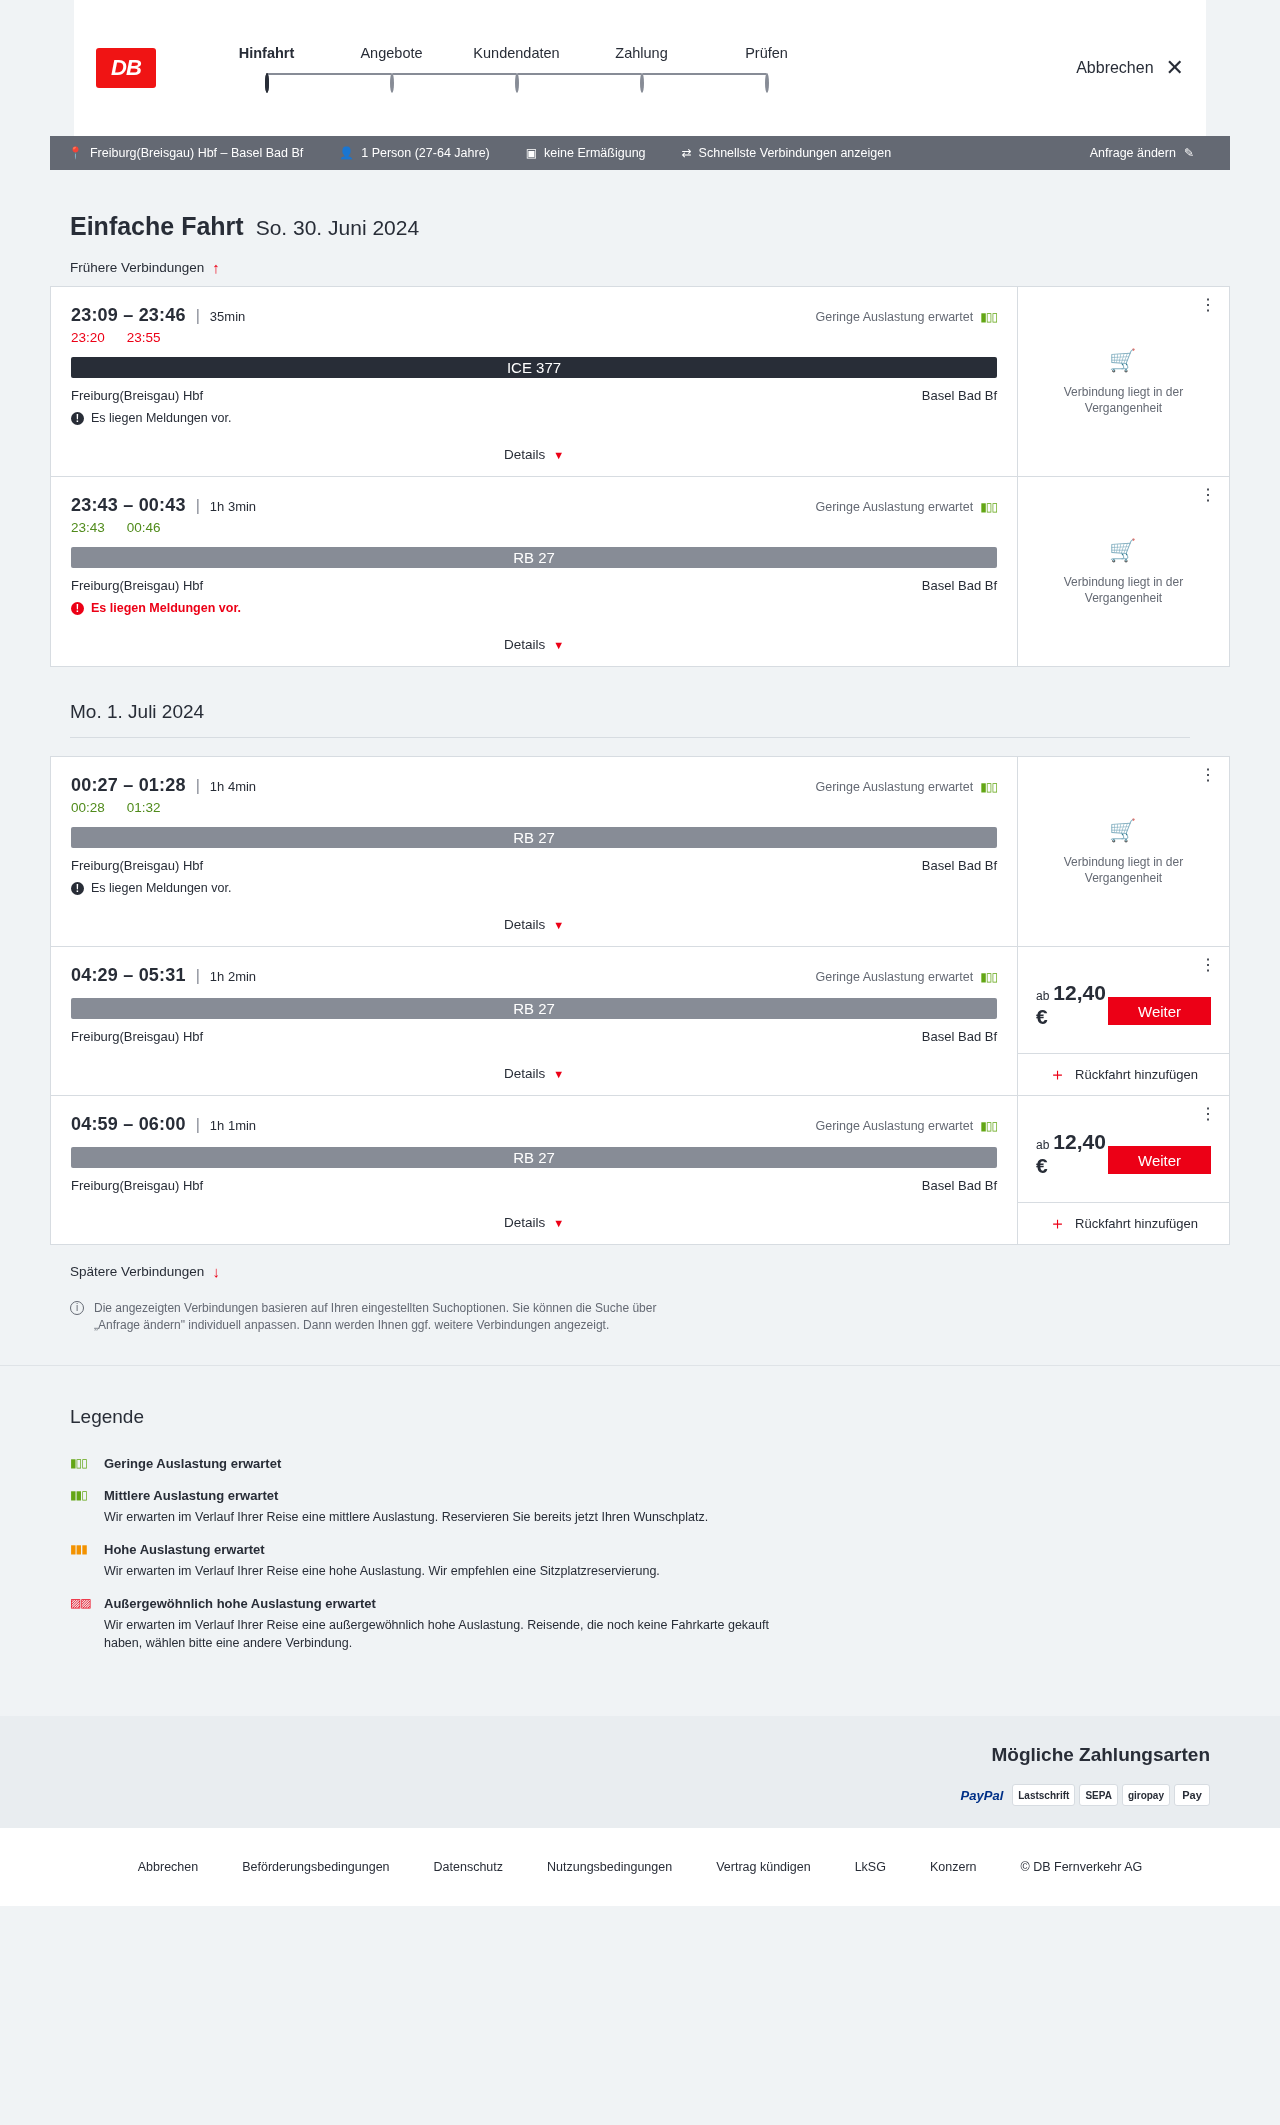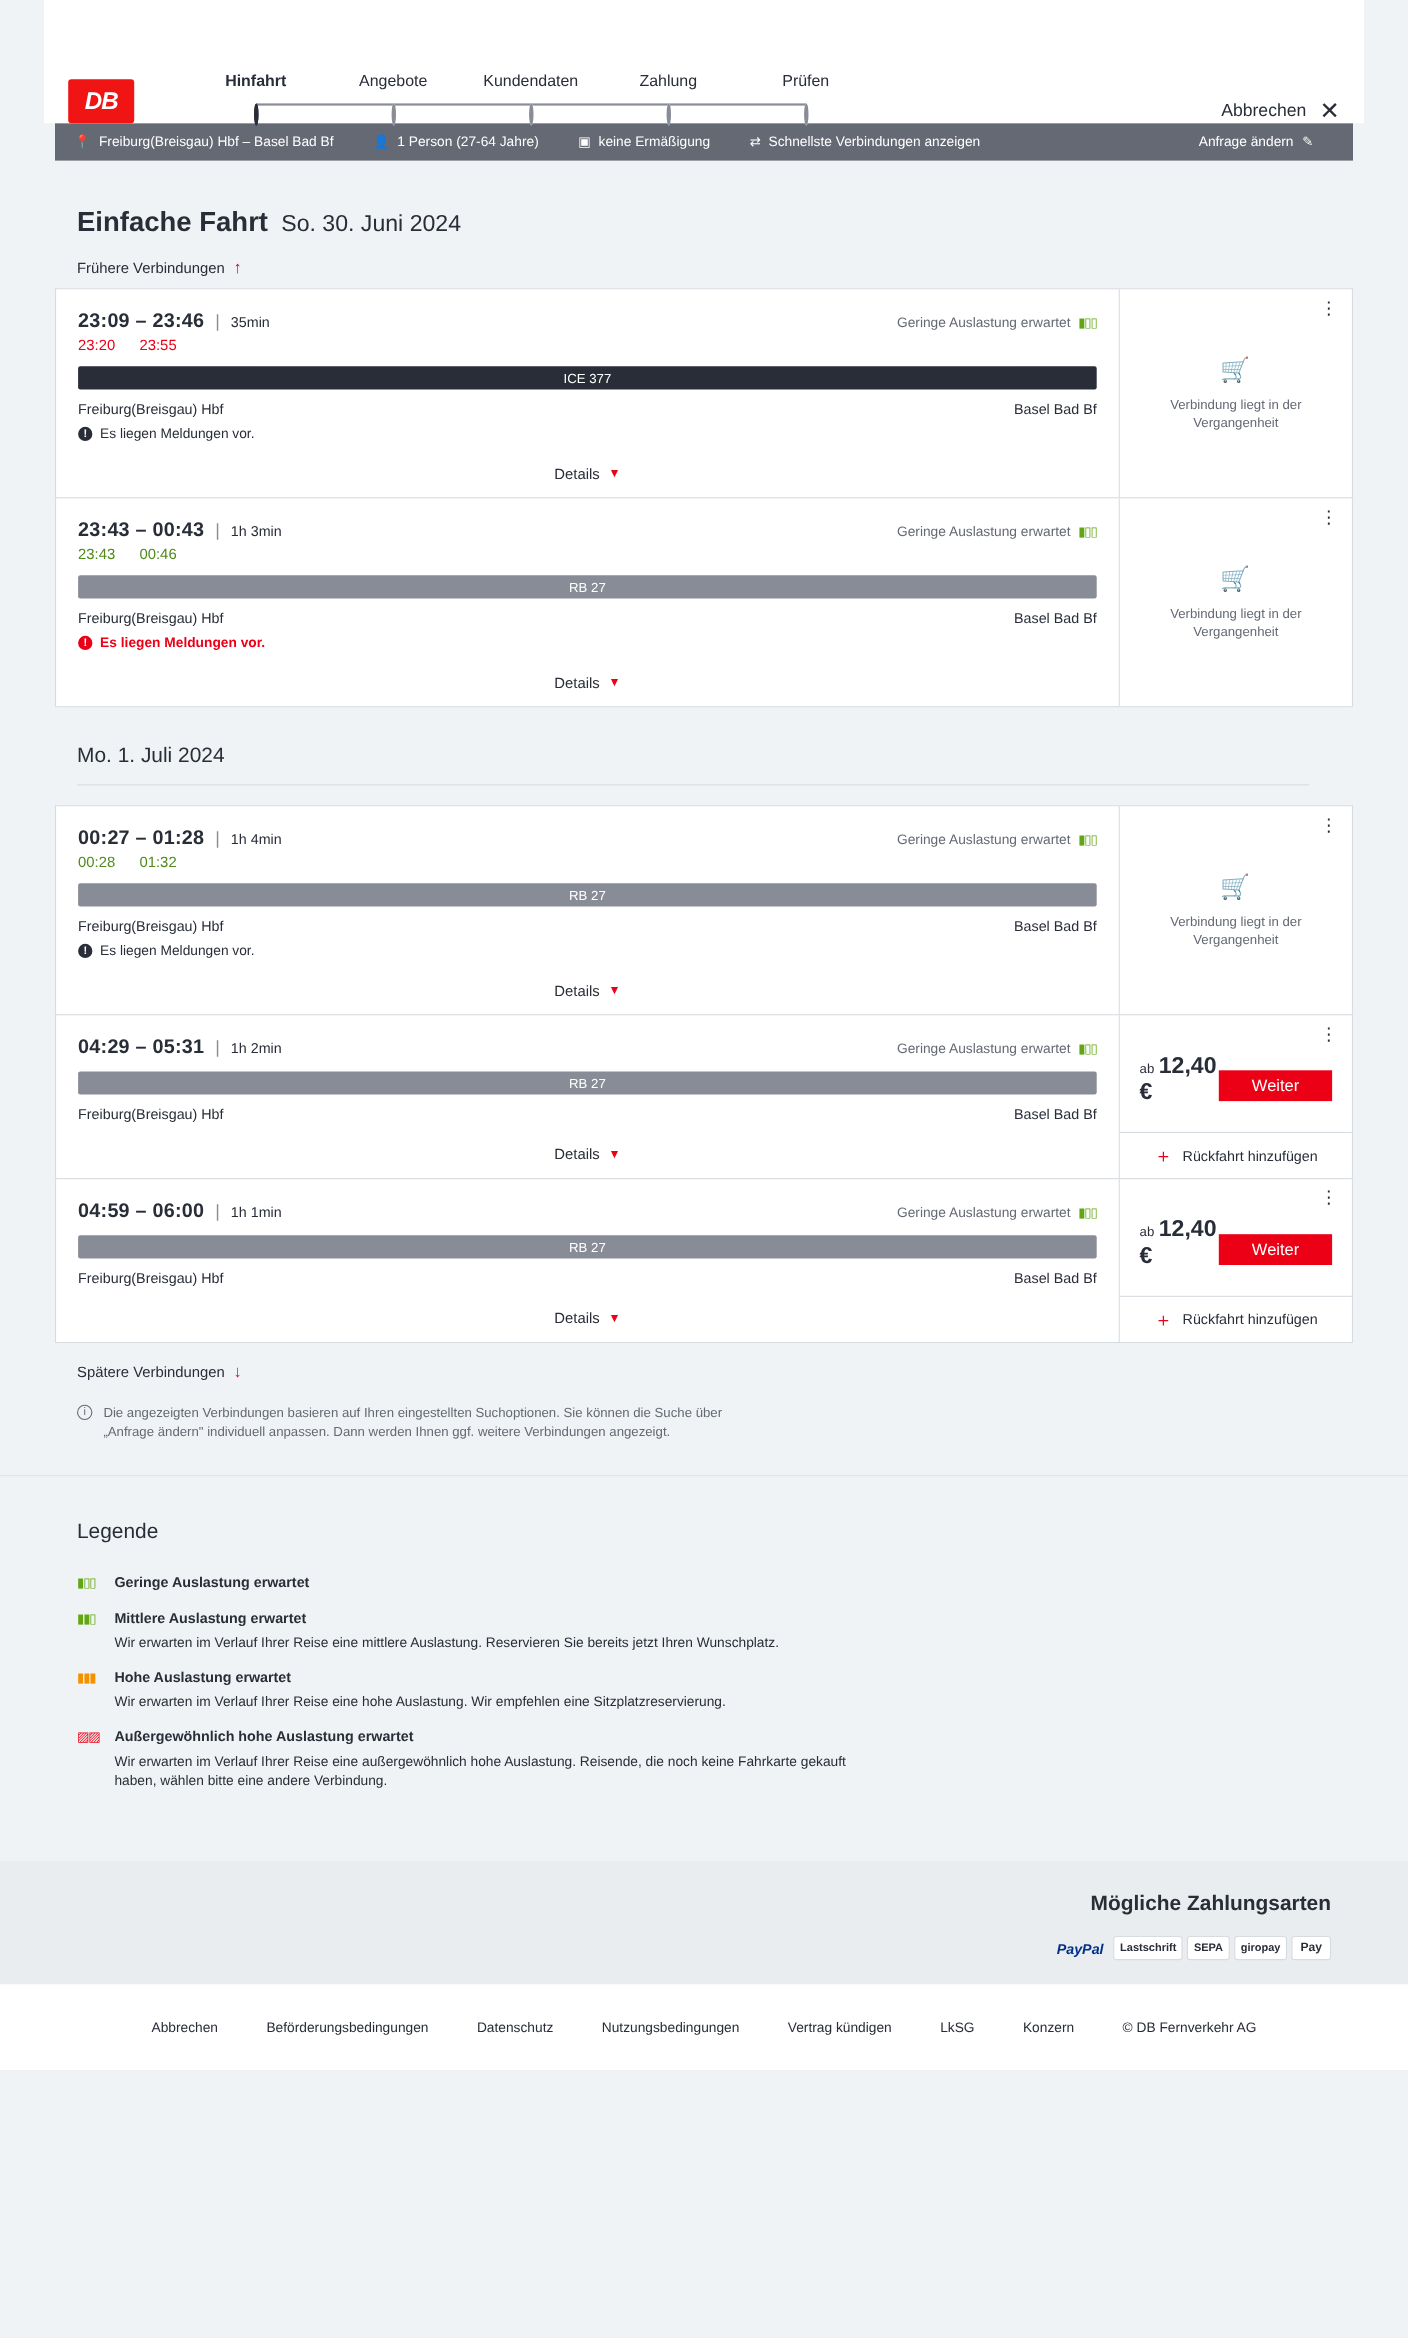--- a/index.html
+++ b/index.html
@@ -8,24 +8,24 @@
     background: #f0f3f5;
     font-family: "Liberation Sans", sans-serif;
     color: #282d37;
   }
   body { width: 1280px; }
 
   
   .page { width: 1280px; margin: 0 auto; }
   .topbar {
     background: #fff;
-    margin: 0 40px;
-    height: 112px;
-    display: flex;
-    align-items: flex-end;
+    margin: 0 74px;
+    height: 136px;
+    display: flex;
+    align-items: center;
     padding: 0 22px 0 22px;
     position: relative;
   }
   .db-logo {
     width: 60px; height: 40px;
     background: #f01414;
     border-radius: 3px;
     display: flex; align-items: center; justify-content: center;
     color: #fff; font-weight: bold; font-size: 22px;
     letter-spacing: -1px;
@@ -146,21 +146,21 @@
   .occ-icon { color: #63a615; font-size: 12px; letter-spacing: -1px;}
   .realtime { font-size: 13.5px; margin-top: 4px; display: flex; gap: 22px; }
   .realtime .rt { font-weight: normal; }
   .rt.red { color: #ec0016; }
   .rt.green { color: #508b1b; }
   .trainbar {
     margin-top: 12px;
     height: 21px;
     border-radius: 2px;
     color: #fff;
-    font-size: 12px;
+    font-size: 15px;
     display: flex;
     align-items: center;
     justify-content: center;
     font-weight: normal;
   }
   .trainbar.ice { background: #282d37; }
   .trainbar.rb { background: #878c96; }
   .stations {
     display: flex;
     justify-content: space-between;

